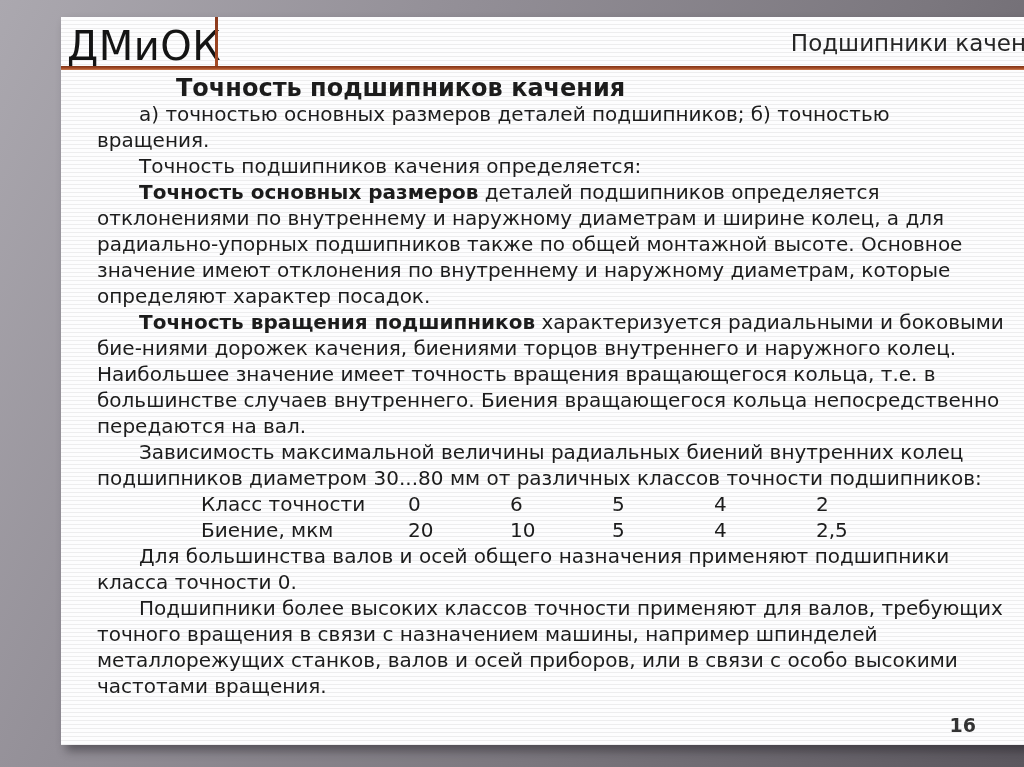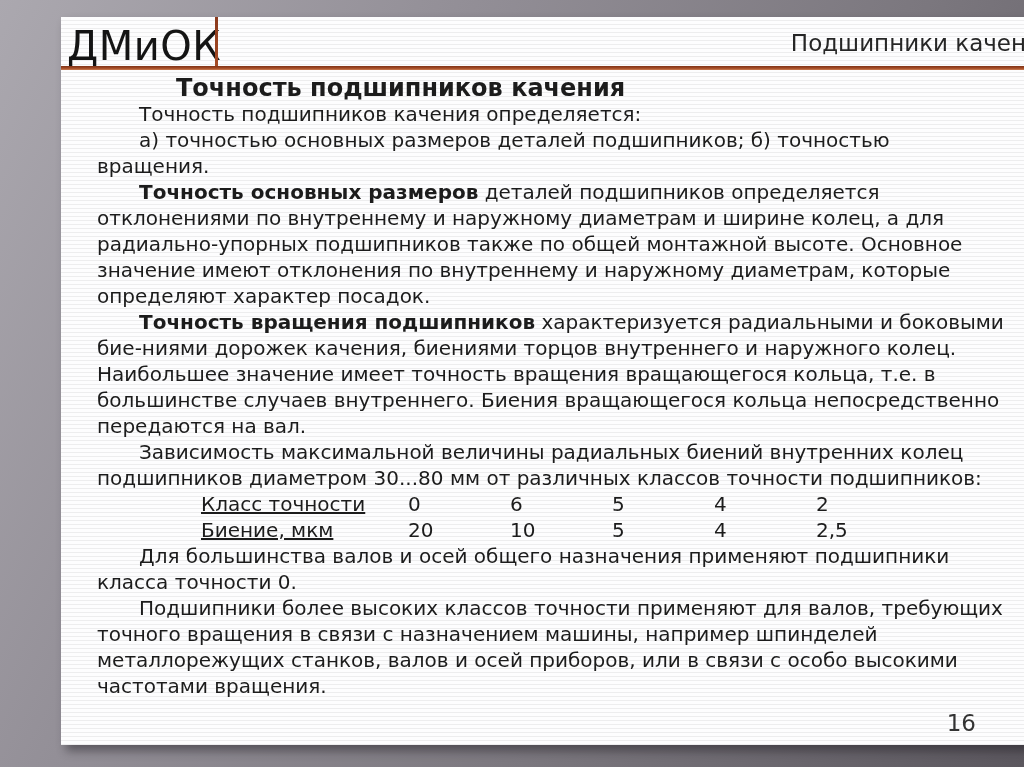--- a/index.html
+++ b/index.html
@@ -35,43 +35,43 @@
     position:absolute;left:36px;top:58px;width:908px;
     font-size:20px;line-height:26px;color:#1c1c1c;
   }
   .heading{
     font-size:24px;line-height:26px;font-weight:bold;
     margin:0 0 0 79px;
   }
   .content p{margin:0;text-indent:42px;}
   .lead{font-weight:bold;}
   .trow{display:flex;margin-left:104px;line-height:26px;}
-  .tlabel{width:207px;text-decoration:underline;}
+  .tlabel{width:207px;}
   .tcell{width:102px;}
   .page-number{
     position:absolute;right:57px;bottom:9px;
-    font-size:23px;color:#333;
+    font-size:19px;color:#333;font-weight:bold;
   }
 </style>
 </head>
 <body>
 
 <div class="slide">
 
   <div class="logo">ДМиОК</div>
   <div class="v-divider"></div>
   <div class="header-title">Подшипники качени</div>
   <div class="red-rule"></div>
 
   <div class="content">
     <h1 class="heading">Точность подшипников качения</h1>
 
+    <p><b class="lead"></b><span>а) точностью основных размеров деталей подшипников; б) точностью вращения.</span></p>
+
     <p><b class="lead"></b><span>Точность подшипников качения определяется:</span></p>
-
-    <p><b class="lead"></b><span>а) точностью основных размеров деталей подшипников; б) точностью вращения.</span></p>
 
     <p><b class="lead">Точность основных размеров</b><span> деталей подшипников определяется отклонениями по внутреннему и наружному диаметрам и ширине колец, а для радиально-упорных подшипников также по общей монтажной высоте. Основное значение имеют отклонения по внутреннему и наружному диаметрам, которые определяют характер посадок.</span></p>
 
     <p><b class="lead">Точность вращения подшипников</b><span> характеризуется радиальными и боковыми бие-ниями дорожек качения, биениями торцов внутреннего и наружного колец. Наибольшее значение имеет точность вращения вращающегося кольца, т.е. в большинстве случаев внутреннего. Биения вращающегося кольца непосредственно передаются на вал.</span></p>
 
 
     <p><b class="lead"></b><span>Зависимость максимальной величины радиальных биений внутренних колец подшипников диаметром 30...80 мм от различных классов точности подшипников:</span></p>
 
     <div class="trow">
       <span class="tlabel">Класс точности</span>

